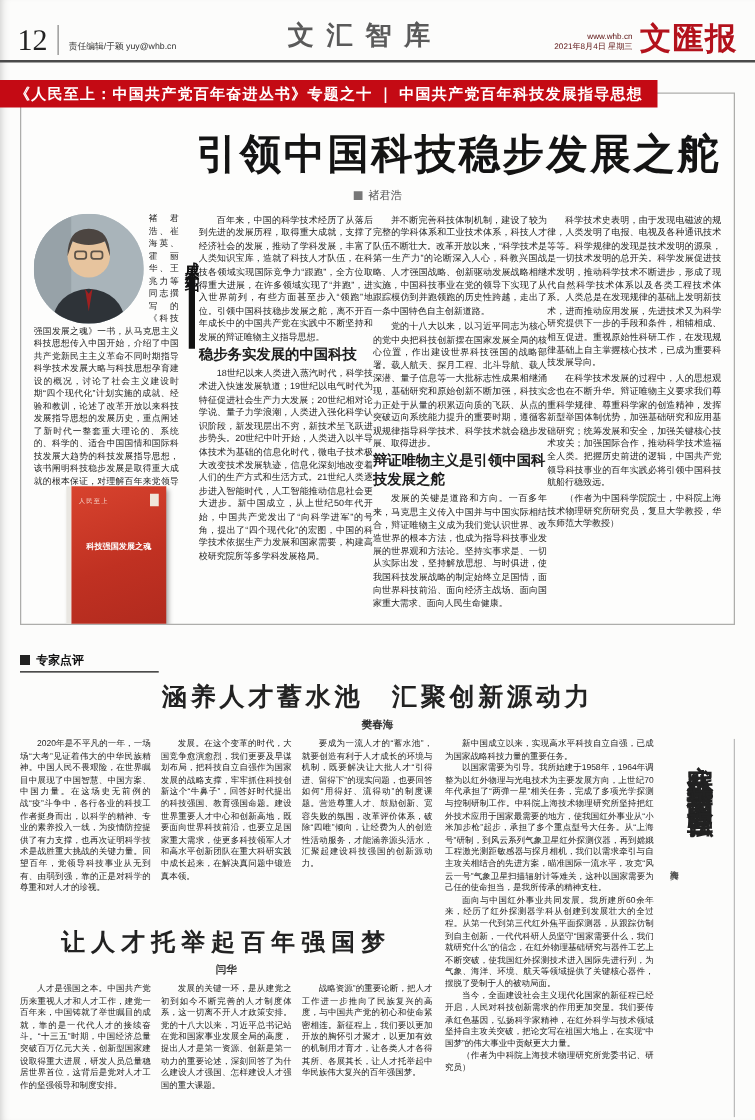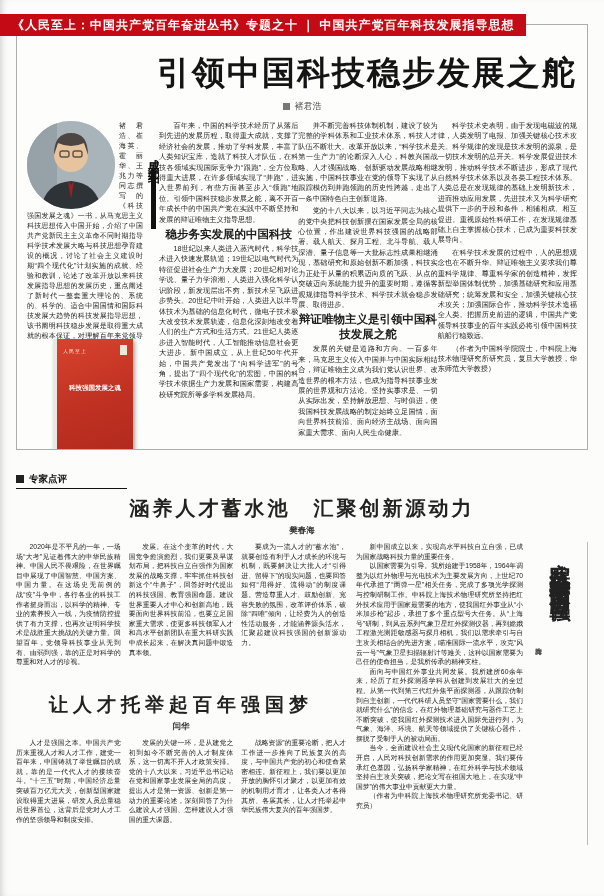--- a/index.html
+++ b/index.html
@@ -27,21 +27,21 @@
   .main-box{position:relative;margin:-12px 16px 0 16px;border:1px solid #adadab;background:#fdfdfc;
             padding:22px 10px 8px 10px;z-index:1;height:426px;box-sizing:border-box;}
   h1.headline{margin:4px 0 2px 0;text-align:right;font-family:"Liberation Serif","DejaVu Serif",serif;
               font-size:33px;font-weight:bold;letter-spacing:2px;color:#141414;}
   .byline{text-align:center;font-size:9px;color:#555;margin:4px 0 8px 0;}
   .byline .sq{display:inline-block;width:7px;height:7px;background:#777;margin-right:5px;vertical-align:middle;}
   .cols{display:flex;gap:0;height:328px;overflow:hidden;}
   .col{flex:1;font-size:7.2px;line-height:10.4px;text-align:justify;overflow:hidden;}
   .col p{margin:0 0 2px 0;text-indent:2em;}
   .subhead{font-family:"Liberation Serif","DejaVu Serif",serif;font-weight:bold;font-size:11.5px;
-           text-align:center;margin:9px 4px;line-height:15px;text-indent:0 !important;}
+           text-align:left;margin:9px 4px;line-height:15px;text-indent:0 !important;}
   
   .col-bio{flex:0 0 132px;position:relative;display:flex;flex-direction:column;}
   .bio-wrap{position:relative;padding-right:16px;flex:0 0 218px;overflow:hidden;}
   .portrait{float:left;width:88px;height:88px;border-radius:50%;overflow:hidden;margin:0 4px 2px 0;
             background:#b9c2c6;}
   .bio-text{font-size:7px;line-height:10px;text-align:justify;}
   .bio-side{position:absolute;top:28px;right:0;display:flex;flex-direction:column;align-items:center;gap:6px;}
   .bio-label{writing-mode:vertical-rl;font-weight:bold;font-size:12px;letter-spacing:4px;color:#111;}
   .bio-bar{width:5px;height:58px;background:#111;}
   .book-frame{flex:1;display:flex;align-items:center;justify-content:center;}
@@ -75,20 +75,35 @@
   .v-strip{flex:0 0 54px;position:relative;border-right:1px solid #bbb;display:flex;justify-content:center;}
   .v-headline{writing-mode:vertical-rl;font-family:"Liberation Serif","DejaVu Serif",serif;
               font-size:21px;font-weight:bold;letter-spacing:3px;color:#222;margin-top:4px;}
   .v-author{position:absolute;left:0px;top:100px;writing-mode:vertical-rl;font-size:7px;color:#444;}
 </style>
 </head>
 <body>
 
 <div class="page">
 
+  <div class="hdr">
+    <div class="hdr-left">
+      <div class="pageno">12</div>
+      <div class="hdr-div"></div>
+      <div class="editor">责任编辑/于颖  yuy@whb.cn</div>
+    </div>
+    <div class="hdr-center">文汇智库</div>
+    <div class="hdr-right">
+      <div class="hdr-date">
+        <div>www.whb.cn</div>
+        <div>2021年8月4日 星期三</div>
+      </div>
+      <div class="masthead">文匯报</div>
+    </div>
+  </div>
 
   <div class="banner-row">
     <div class="banner">《人民至上：中国共产党百年奋进丛书》专题之十 ｜ 中国共产党百年科技发展指导思想</div>
   </div>
 
   <div class="main-box">
     <h1 class="headline">引领中国科技稳步发展之舵</h1>
     <div class="byline">
       <span class="sq"></span><span>褚君浩</span>
     </div>
@@ -130,21 +145,21 @@
       </div>
 
       <div class="col">
         <p>并不断完善科技体制机制，建设了较为完整的学科体系和工业技术体系，科技人才队伍不断壮大。改革开放以来，“科学技术是第一生产力”的论断深入人心，科教兴国战略、人才强国战略、创新驱动发展战略相继实施，中国科技事业在党的领导下实现了从跟踪模仿到并跑领跑的历史性跨越，走出了一条中国特色自主创新道路。</p>
         <p>党的十八大以来，以习近平同志为核心的党中央把科技创新摆在国家发展全局的核心位置，作出建设世界科技强国的战略部署。载人航天、探月工程、北斗导航、载人深潜、量子信息等一大批标志性成果相继涌现，基础研究和原始创新不断加强，科技实力正处于从量的积累迈向质的飞跃、从点的突破迈向系统能力提升的重要时期，遵循客观规律指导科学技术、科学技术就会稳步发展、取得进步。</p>
         <p class="subhead">辩证唯物主义是引领中国科技发展之舵</p>
         <p>发展的关键是道路和方向。一百多年来，马克思主义传入中国并与中国实际相结合，辩证唯物主义成为我们党认识世界、改造世界的根本方法，也成为指导科技事业发展的世界观和方法论。坚持实事求是、一切从实际出发，坚持解放思想、与时俱进，使我国科技发展战略的制定始终立足国情，面向世界科技前沿、面向经济主战场、面向国家重大需求、面向人民生命健康。</p>
       </div>
 
       <div class="col">
-        <p>科学技术史表明，由于发现电磁波的规律，人类发明了电报、加强关键核心技术攻关。科学规律的发现是技术发明的源泉，是一切技术发明的总开关。科学发展促进技术发明，推动科学技术不断进步，形成了现代自然科学技术体系以及各类工程技术体系。人类总是在发现规律的基础上发明新技术，进而推动应用发展，先进技术又为科学研究提供下一步的手段和条件，相辅相成、相互促进。重视原始性科研工作，在发现规律基础上自主掌握核心技术，已成为重要科技发展导向。</p>
+        <p>科学技术史表明，由于发现电磁波的规律，人类发明了电报、电视及各种通讯技术等等。科学规律的发现是技术发明的源泉，是一切技术发明的总开关。科学发展促进技术发明，推动科学技术不断进步，形成了现代自然科学技术体系以及各类工程技术体系。人类总是在发现规律的基础上发明新技术，进而推动应用发展，先进技术又为科学研究提供下一步的手段和条件，相辅相成、相互促进。重视原始性科研工作，在发现规律基础上自主掌握核心技术，已成为重要科技发展导向。</p>
         <p>在科学技术发展的过程中，人的思想观念也在不断升华。辩证唯物主义要求我们尊重科学规律、尊重科学家的创造精神，发挥新型举国体制优势，加强基础研究和应用基础研究；统筹发展和安全，加强关键核心技术攻关；加强国际合作，推动科学技术造福全人类。把握历史前进的逻辑，中国共产党领导科技事业的百年实践必将引领中国科技航船行稳致远。</p>
         <p>（作者为中国科学院院士，中科院上海技术物理研究所研究员，复旦大学教授，华东师范大学教授）</p>
       </div>
     </div>
   </div>
 
   <div class="experts">
     <div class="exp-label">
       <span class="sq"></span><span>专家点评</span>
     </div>

